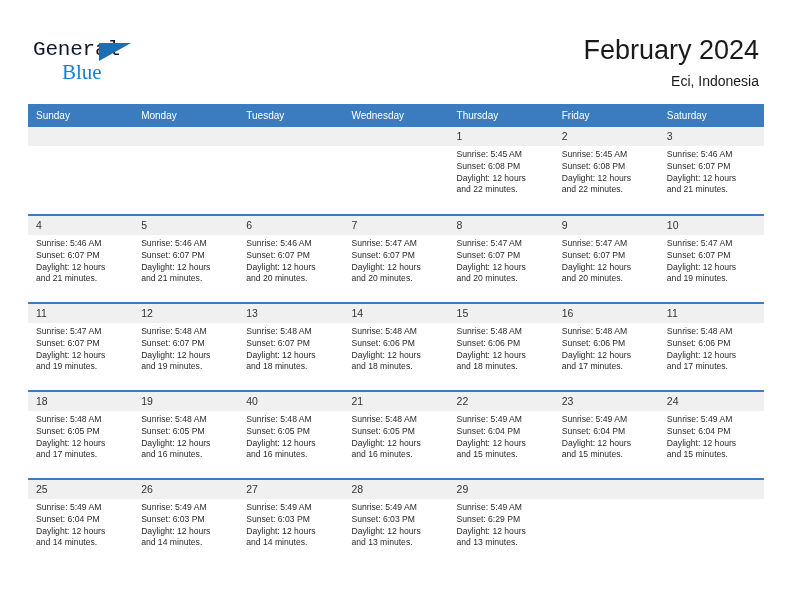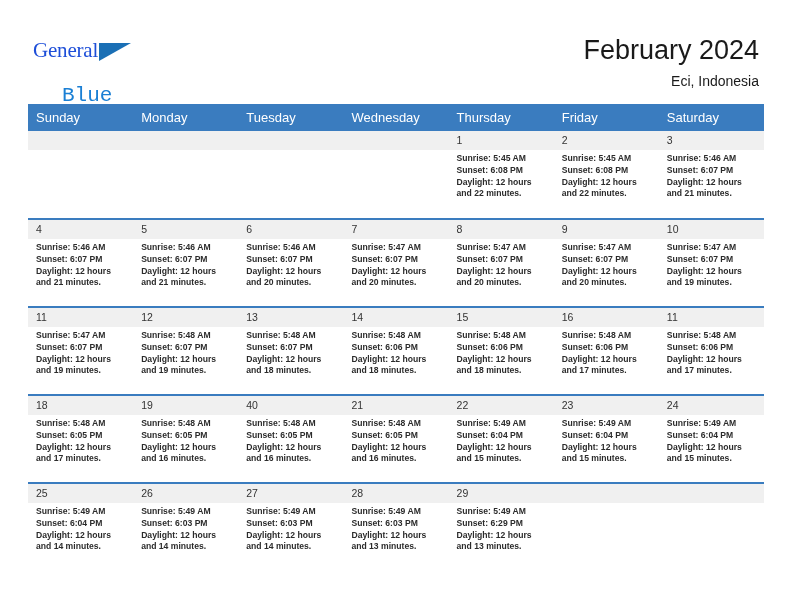--- a/index.html
+++ b/index.html
@@ -27,43 +27,42 @@
     position: absolute;
     left: 33px;
     top: 38px;
     width: 120px;
     height: 48px;
   }
   .logo-general {
     position: absolute;
     left: 0; top: 0;
     font-size: 21px;
-    color: #1d4ed8;
+    color: #0f172a;
     letter-spacing: -0.2px;
     line-height: 24px;
-    font-family: Liberation Serif, serif;
+    font-family: Liberation Mono, monospace;
   }
   .logo-tri {
     position: absolute;
     left: 66px;
     top: 5px;
     width: 0;
     height: 0;
     border-left: 32px solid #1a6fb5;
     border-bottom: 18px solid transparent;
   }
   .logo-blue {
     position: absolute;
     left: 29px;
     top: 22px;
     font-size: 21px;
     color: #1a7fd4;
     line-height: 24px;
-    font-family: Liberation Mono, monospace;
-    margin-top: 24px;
+    font-family: Liberation Serif, serif;
   }
   .title-block {
     position: absolute;
     right: 33px;
     top: 34px;
     text-align: right;
   }
   .cal-title {
     font-size: 27px;
     color: #1a1a1a;
@@ -83,21 +82,21 @@
     position: absolute;
     left: 28px;
     top: 104px;
     width: 736px;
     border-collapse: collapse;
     table-layout: fixed;
   }
   .cal th {
     background: #3a7cbf;
     color: #ffffff;
-    font-size: 13px;
+    font-size: 10px;
     font-weight: normal;
     text-align: left;
     padding: 6px 0 6px 8px;
     height: 22px;
     border: none;
   }
   .cal td {
     vertical-align: top;
     padding: 0;
     width: 105.14px;
@@ -116,21 +115,20 @@
     line-height: 11px;
   }
   td.blank { background: #ffffff; }
   td.blank .daynum { background: #f0f0f0; }
   .info {
     display: block;
     padding: 3px 6px 0 8px;
     font-size: 8.6px;
     line-height: 11.8px;
     color: #2b2b2b;
-    font-weight: bold;
   }
   .info span { display: block; white-space: nowrap; }
 </style>
 </head>
 <body>
 
 <div class="page">
 
   <div class="top">
 

